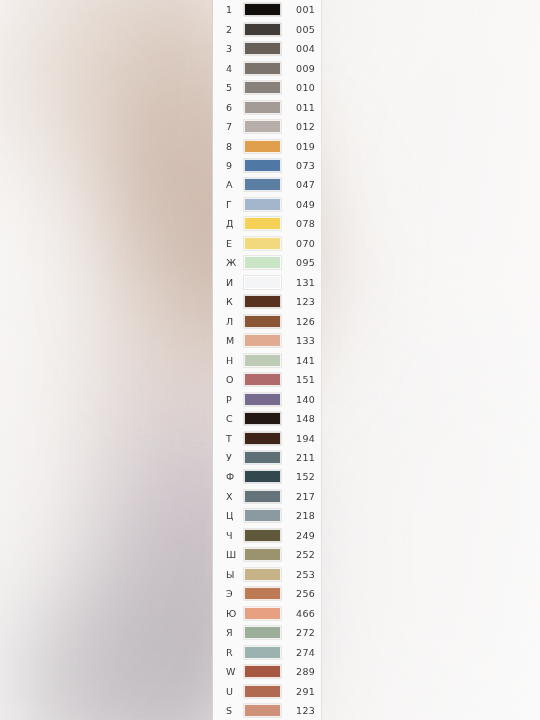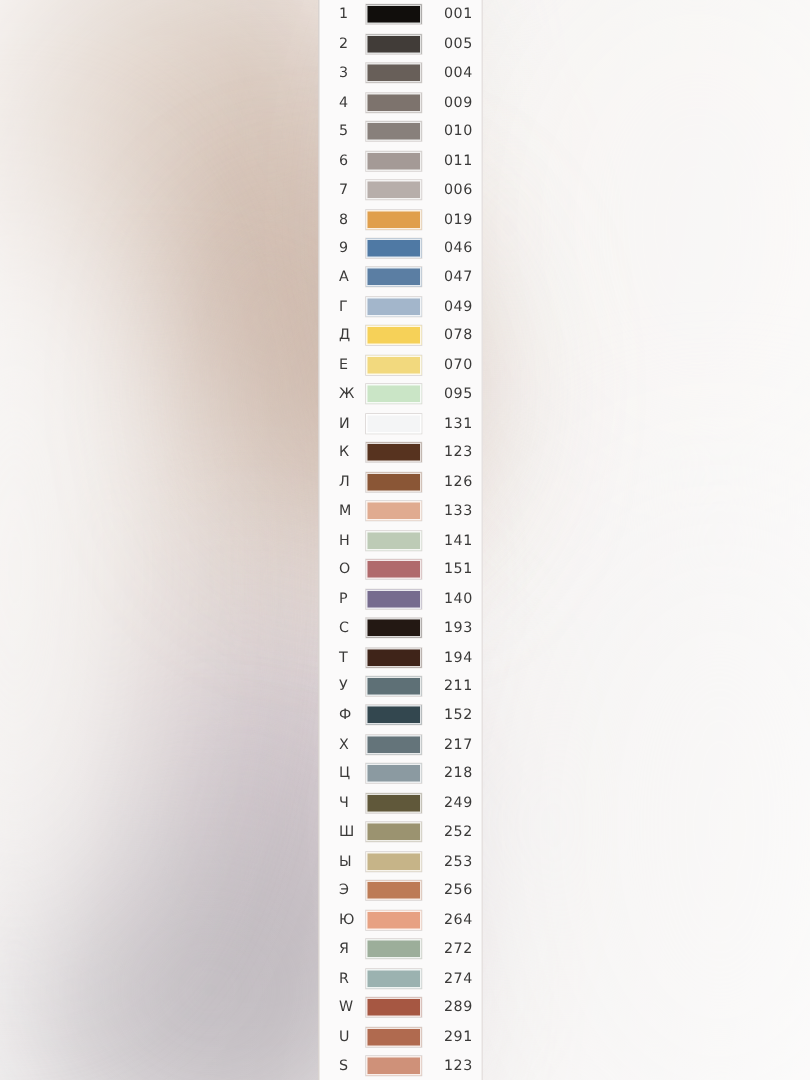--- a/index.html
+++ b/index.html
@@ -110,31 +110,31 @@
       <span class="code">010</span>
     </div>
     <div class="row">
       <span class="idx">6</span>
       <span class="sw" style="background: rgb(164, 154, 150);"></span>
       <span class="code">011</span>
     </div>
     <div class="row">
       <span class="idx">7</span>
       <span class="sw" style="background: rgb(183, 174, 170);"></span>
-      <span class="code">006</span>
+      <span class="code">012</span>
     </div>
     <div class="row">
       <span class="idx">8</span>
       <span class="sw" style="background: rgb(224, 159, 76);"></span>
       <span class="code">019</span>
     </div>
     <div class="row">
       <span class="idx">9</span>
       <span class="sw" style="background: rgb(79, 121, 164);"></span>
-      <span class="code">046</span>
+      <span class="code">073</span>
     </div>
     <div class="row">
       <span class="idx">А</span>
       <span class="sw" style="background: rgb(91, 126, 163);"></span>
       <span class="code">047</span>
     </div>
     <div class="row">
       <span class="idx">Г</span>
       <span class="sw" style="background: rgb(163, 182, 203);"></span>
       <span class="code">049</span>
@@ -185,21 +185,21 @@
       <span class="code">151</span>
     </div>
     <div class="row">
       <span class="idx">Р</span>
       <span class="sw" style="background: rgb(118, 107, 142);"></span>
       <span class="code">140</span>
     </div>
     <div class="row">
       <span class="idx">С</span>
       <span class="sw" style="background: rgb(35, 24, 19);"></span>
-      <span class="code">193</span>
+      <span class="code">148</span>
     </div>
     <div class="row">
       <span class="idx">Т</span>
       <span class="sw" style="background: rgb(63, 36, 25);"></span>
       <span class="code">194</span>
     </div>
     <div class="row">
       <span class="idx">У</span>
       <span class="sw" style="background: rgb(94, 112, 118);"></span>
       <span class="code">211</span>
@@ -235,21 +235,21 @@
       <span class="code">253</span>
     </div>
     <div class="row">
       <span class="idx">Э</span>
       <span class="sw" style="background: rgb(189, 123, 85);"></span>
       <span class="code">256</span>
     </div>
     <div class="row">
       <span class="idx">Ю</span>
       <span class="sw" style="background: rgb(231, 161, 130);"></span>
-      <span class="code">264</span>
+      <span class="code">466</span>
     </div>
     <div class="row">
       <span class="idx">Я</span>
       <span class="sw" style="background: rgb(156, 174, 154);"></span>
       <span class="code">272</span>
     </div>
     <div class="row">
       <span class="idx">R</span>
       <span class="sw" style="background: rgb(155, 178, 176);"></span>
       <span class="code">274</span>

